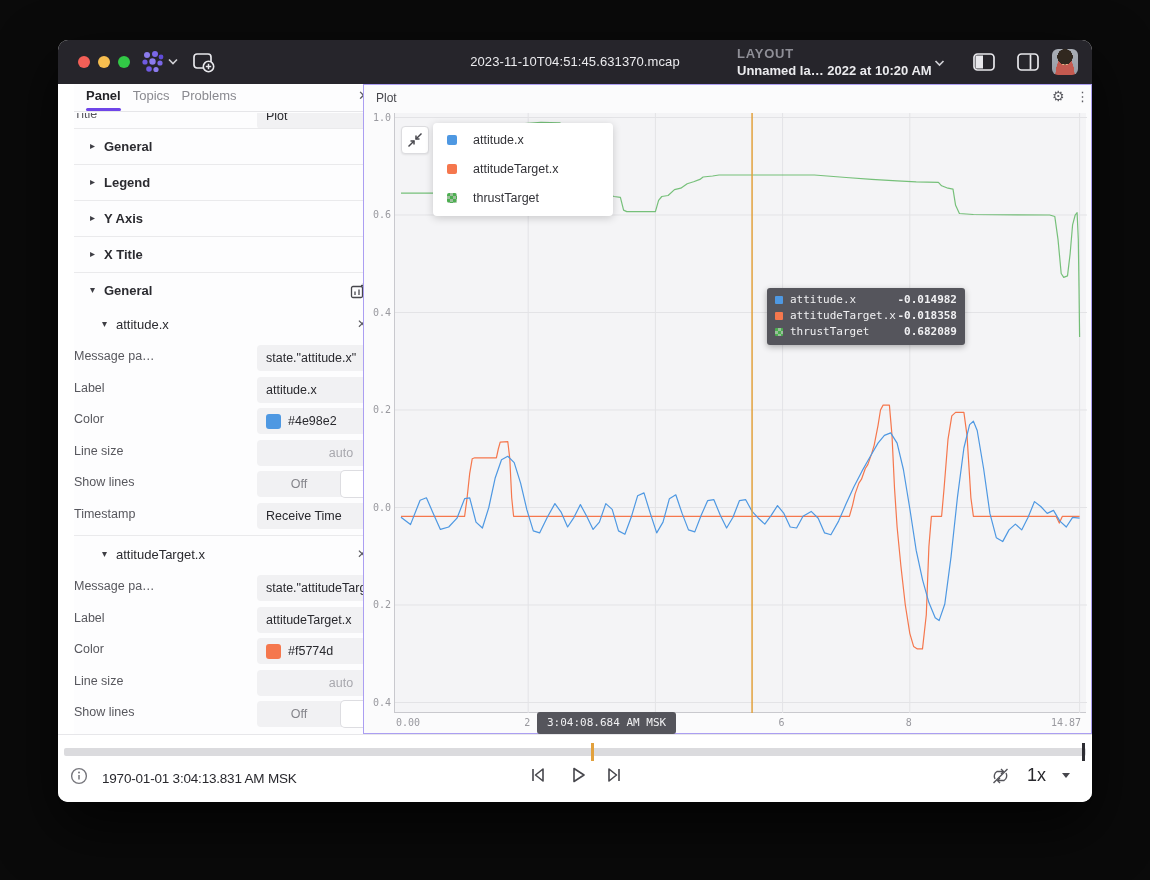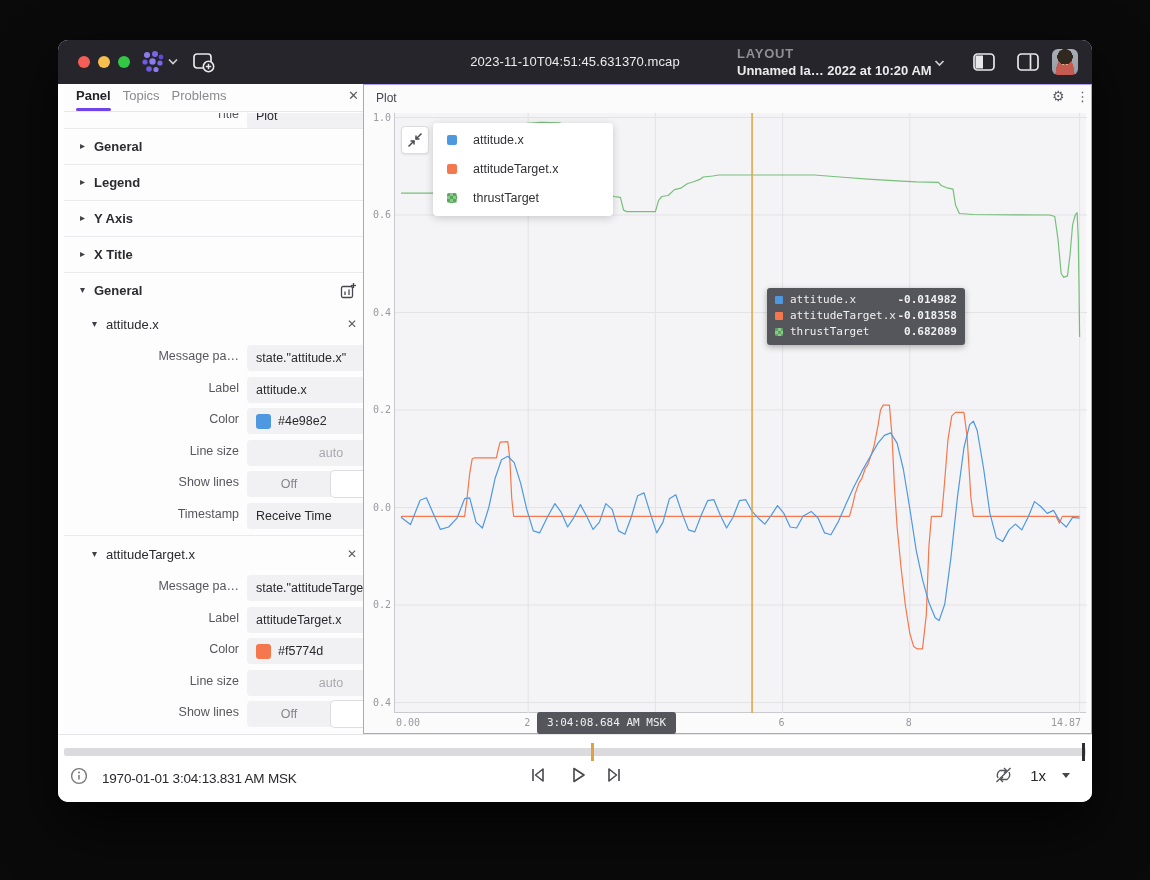--- a/index.html
+++ b/index.html
@@ -26,33 +26,33 @@
   #layout-caret { position:absolute; left:876px; top:19px; }
   .tb-svg-btn { position:absolute; top:12px; }
   #avatar { position:absolute; left:994px; top:9px; width:26px; height:26px; border-radius:6px; overflow:hidden;
     background:
       radial-gradient(circle at 50% 30%, #31281f 0 34%, rgba(0,0,0,0) 35%),
       radial-gradient(circle at 50% 42%, #e8b289 0 26%, rgba(0,0,0,0) 27%),
       radial-gradient(ellipse at 50% 105%, #c45a50 0 52%, rgba(0,0,0,0) 53%),
       linear-gradient(#a9aeb6,#969ca5); }
 
   
-  #sidebar { position:absolute; left:6px; top:44px; width:305px; height:650px; background:#fdfdfe; }
+  #sidebar { position:absolute; left:16px; top:44px; width:305px; height:650px; background:#fdfdfe; }
   #sidebar-tabs { position:relative; height:28px; border-bottom:1px solid #e6e6e9; }
   .tab { display:inline-block; position:relative; height:28px; line-height:24px; margin-left:12px;
     font-size:13px; color:#8a8a90; cursor:default; }
   .tab.active { color:#232328; font-weight:700; }
   .tab.active .underline { position:absolute; left:0; right:0; bottom:1px; height:3px; border-radius:2px; background:#6f45e8; }
   #sidebar-close { position:absolute; right:10px; top:4px; font-size:13px; color:#5b5b61; cursor:default; }
 
   #sidebar-scroll { position:absolute; left:0; top:29px; width:305px; height:621px; overflow:hidden; }
   #clipped-row { position:relative; height:15px; overflow:hidden; }
   #clipped-row .inner { position:absolute; top:-13px; left:0; width:100%; }
   .field-row { position:relative; height:31.5px; }
-  .field-label { position:absolute; right:130px; left:0; top:7px; text-align:right; font-size:12.5px; color:#57575d;
+  .field-label { position:absolute; right:130px; left:0; top:7px; font-size:12.5px; color:#57575d;
     white-space:nowrap; overflow:hidden; }
   .field-box { position:absolute; left:183px; top:3px; width:168px; height:26px; background:#f1f1f3; border-radius:4px;
     font-size:12.5px; color:#29292e; line-height:26px; padding:0 9px; white-space:nowrap; overflow:hidden; }
   .field-box.placeholder { text-align:center; color:#a8a8ae; padding:0; }
   .field-box.color-box { display:flex; align-items:center; gap:7px; }
   .swatch { width:15px; height:15px; border-radius:3px; flex:0 0 auto; }
   .swatch.alpha { background-image:
       linear-gradient(45deg,#9bbf9b 25%, rgba(0,0,0,0) 25%, rgba(0,0,0,0) 75%, #9bbf9b 75%),
       linear-gradient(45deg,#9bbf9b 25%, rgba(0,0,0,0) 25%, rgba(0,0,0,0) 75%, #9bbf9b 75%);
       background-size:6px 6px; background-position:0 0,3px 3px; }
@@ -111,21 +111,21 @@
   
   #playback { position:absolute; left:0; top:694px; width:1034px; height:68px; background:#ffffff;
     border-top:1px solid #e7e7ea; }
   #scrub-track { position:absolute; left:6px; top:13px; width:1022px; height:8px; background:#dbdbde; border-radius:2px; }
   #scrub-hover { position:absolute; left:533px; top:8px; width:3px; height:18px; background:#e2a13d; }
   #scrub-end { position:absolute; left:1024px; top:8px; width:3px; height:18px; background:#2d2d33; }
   #pb-info { position:absolute; left:12px; top:32px; }
   #pb-time { position:absolute; left:44px; top:36px; font-size:13.5px; color:#28282d; letter-spacing:-.2px; }
   .pb-ctl { position:absolute; top:30px; }
   #pb-right { position:absolute; right:22px; top:30px; display:flex; align-items:center; gap:16px; }
-  #pb-speed { font-size:15px; color:#28282d; }
+  #pb-speed { font-size:18px; color:#28282d; }
   #speed-caret { width:0; height:0; border-left:4px solid rgba(0,0,0,0); border-right:4px solid rgba(0,0,0,0);
     border-top:5px solid #46464c; }
 
   svg { display:block; }
 </style>
 </head>
 <body>
 
 <div id="window">
 

